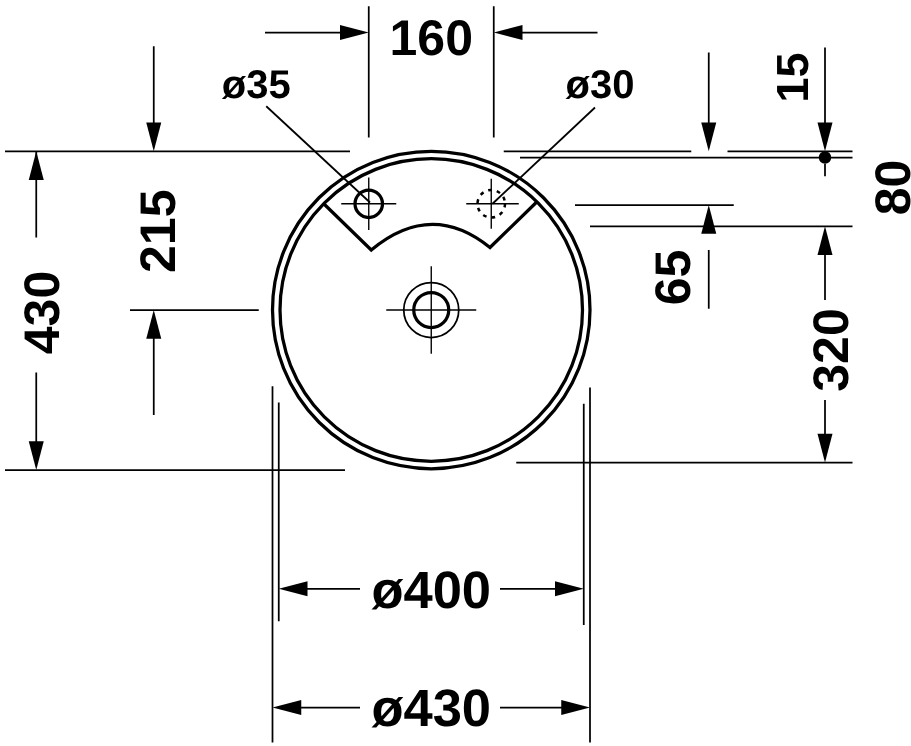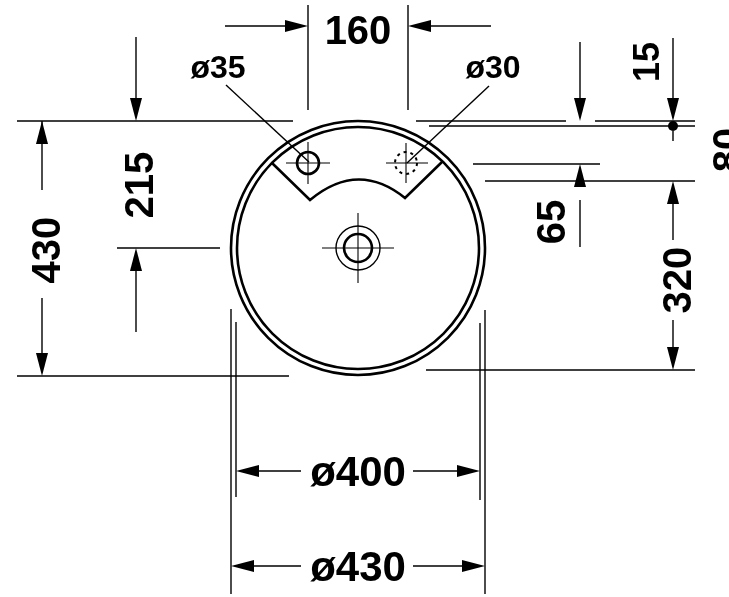--- a/index.html
+++ b/index.html
@@ -1,17 +1,17 @@
 <!DOCTYPE html>
 <html><head>
 <meta charset="utf-8">
 <style>
   html, body { margin: 0; padding: 0; background: #ffffff; }
   body { width: 729px; height: 597px; overflow: hidden; }
-  #drawing { position: absolute; left: 13px; top: 0; width: 627px; height: 597px; }
+  #drawing { position: absolute; left: 0; top: 0; width: 627px; height: 597px; }
   svg text { font-family: "Liberation Sans", sans-serif; font-weight: bold; fill: #000; }
   .ln { stroke: #000; stroke-width: 1.4; fill: none; }
   .thk { stroke: #000; stroke-width: 2.6; fill: none; }
   .thn { stroke: #000; stroke-width: 1.1; fill: none; }
   .dash { stroke: #000; stroke-width: 2; fill: none; stroke-dasharray: 3 4; }
   .arr { fill: #000; stroke: none; }
 </style>
 </head>
 <body>
 

